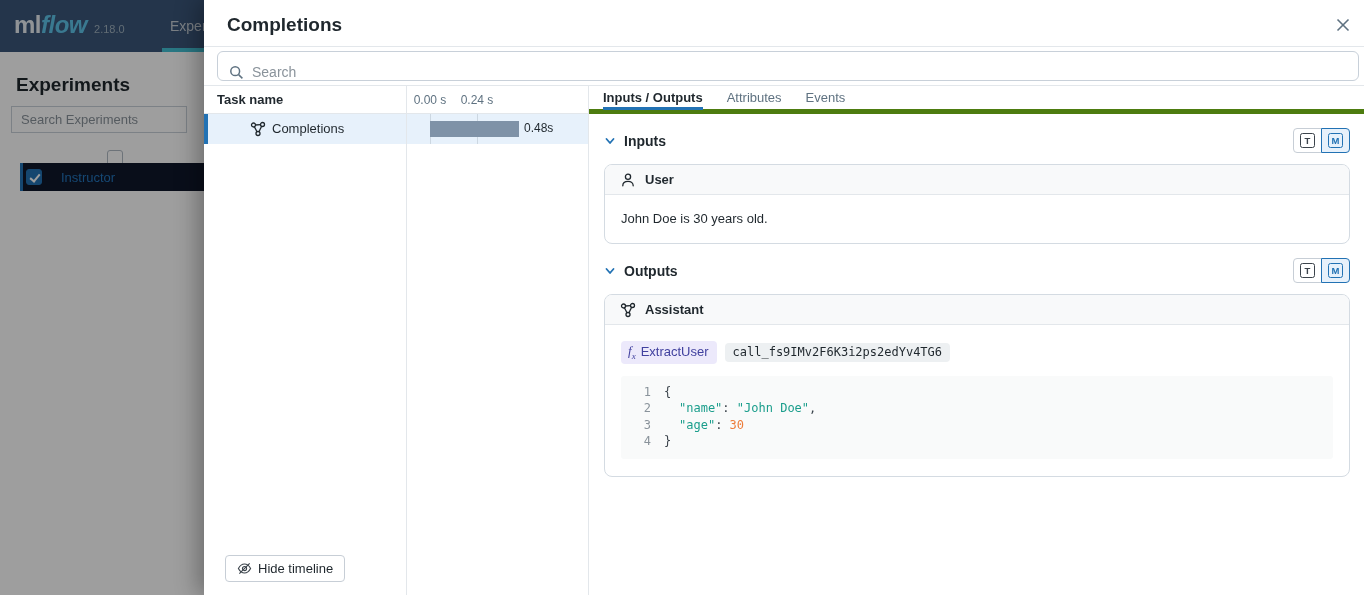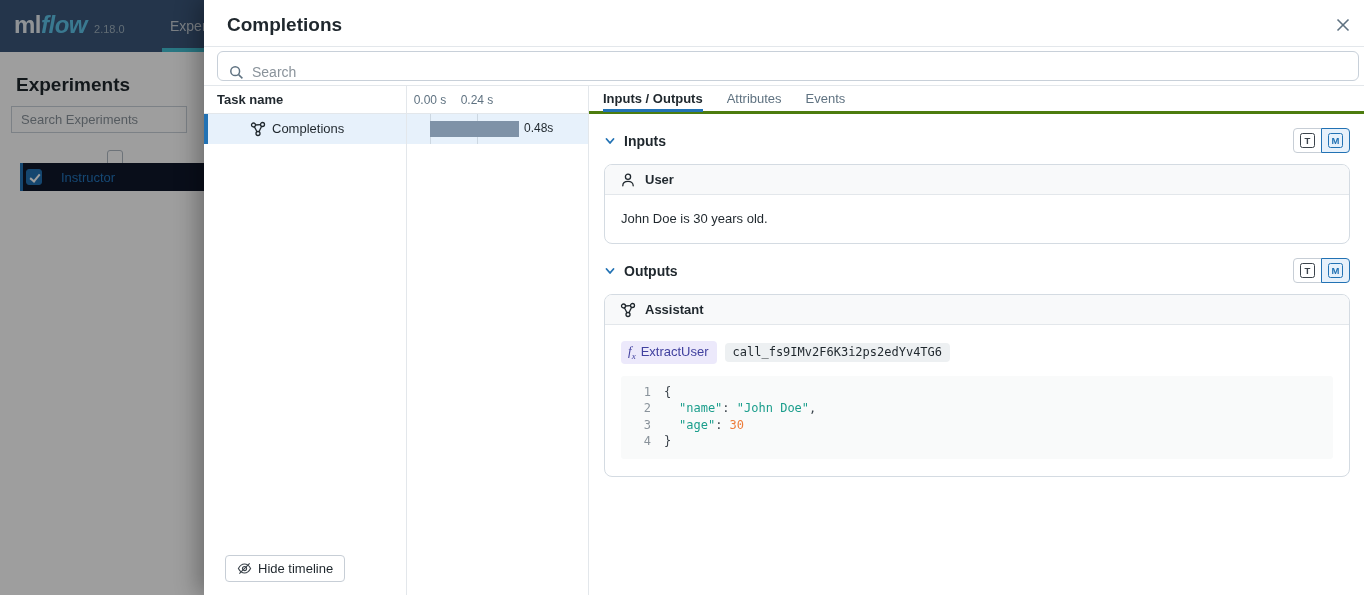--- a/index.html
+++ b/index.html
@@ -61,21 +61,21 @@
   .tl-row-label { position:absolute; left:68px; top:7px; font-size:13px; color:#1f272d; }
   .tl-grid { position:absolute; top:0; bottom:0; width:1px; background:#ccd7e1; }
   .tl-bar { position:absolute; left:226px; top:7px; width:89px; height:16px; background:#7f92a7; }
   .tl-dur { position:absolute; left:320px; top:7px; font-size:12px; color:#1f272d; }
   .hide-tl-btn { position:absolute; left:21px; bottom:13px; height:27px; display:flex; align-items:center; gap:6px;
     padding:0 11px; background:#fff; border:1px solid #c7ced6; border-radius:4px; font-size:13px; color:#1f272d;
     cursor:pointer; font-family:"Liberation Sans", sans-serif; }
 
   
   .dt-panel { position:relative; flex:1; height:100%; border-left:1px solid #e3e7eb; overflow:hidden; }
-  .dt-tabs { position:relative; height:28px; border-bottom:3px solid #4d7c0f; display:flex; align-items:stretch;
+  .dt-tabs { position:relative; height:28px; border-bottom:5px solid #4d7c0f; display:flex; align-items:stretch;
     padding-left:14px; gap:24px; }
   .dt-tab { display:flex; align-items:center; font-size:13px; color:#5f7281; cursor:pointer; position:relative; }
   .dt-tab.active { color:#1f272d; font-weight:700; }
   .dt-tab.active::after { content:""; position:absolute; left:0; right:0; bottom:-1px; height:3px; background:#2272b4; }
   .dt-content { position:absolute; left:0; top:28px; right:0; bottom:0; padding:14px 14px 14px 15px; overflow:auto; }
 
   .section-head { display:flex; align-items:center; justify-content:space-between; height:25px; }
   .sh-left { display:flex; align-items:center; gap:8px; cursor:pointer; }
   .sh-label { font-size:14px; font-weight:700; }
   .chev { display:flex; }

